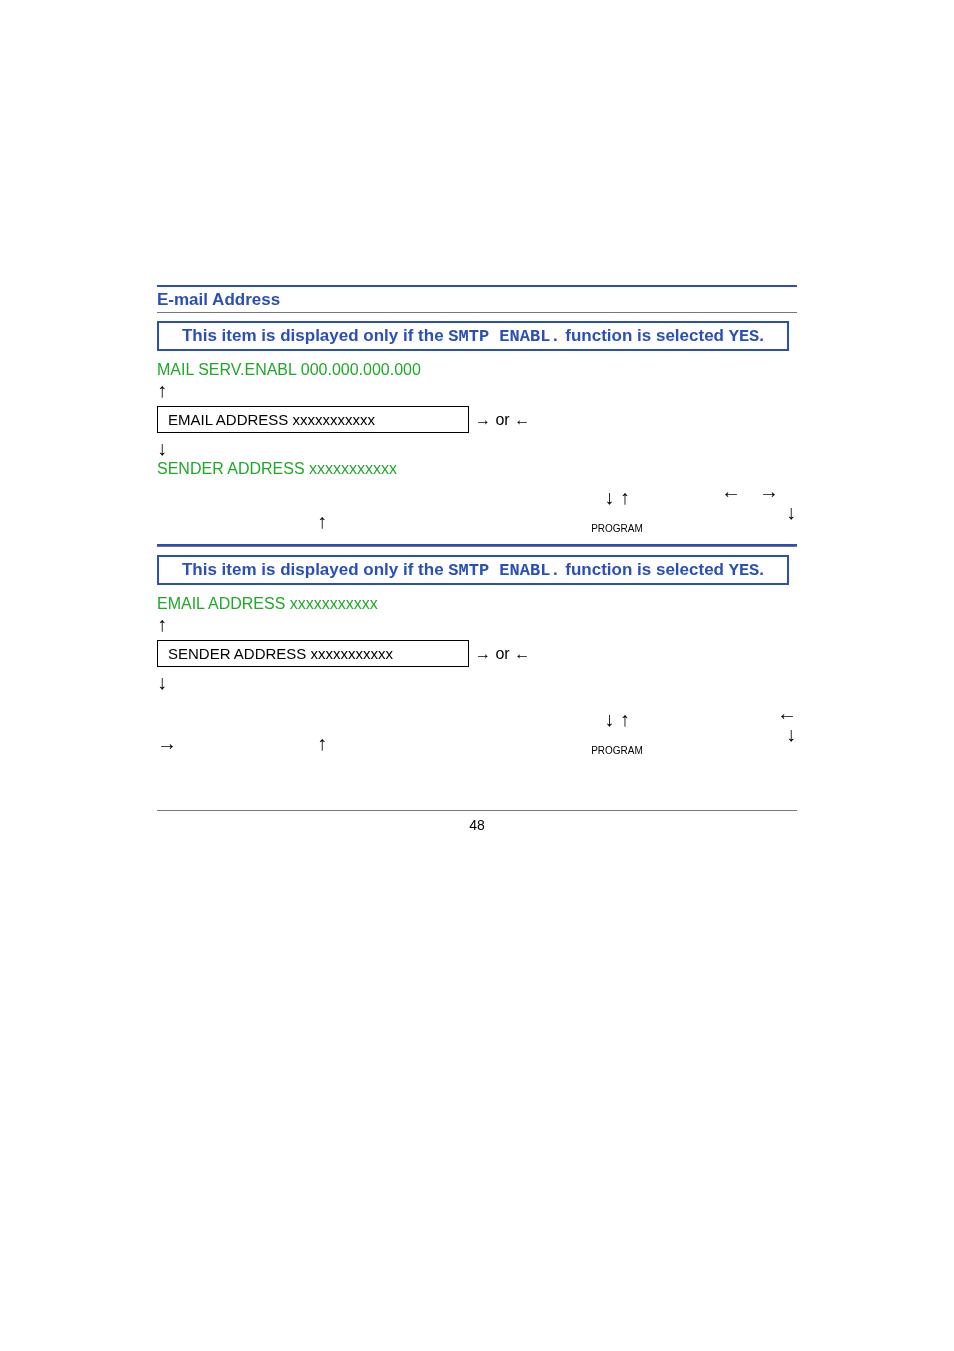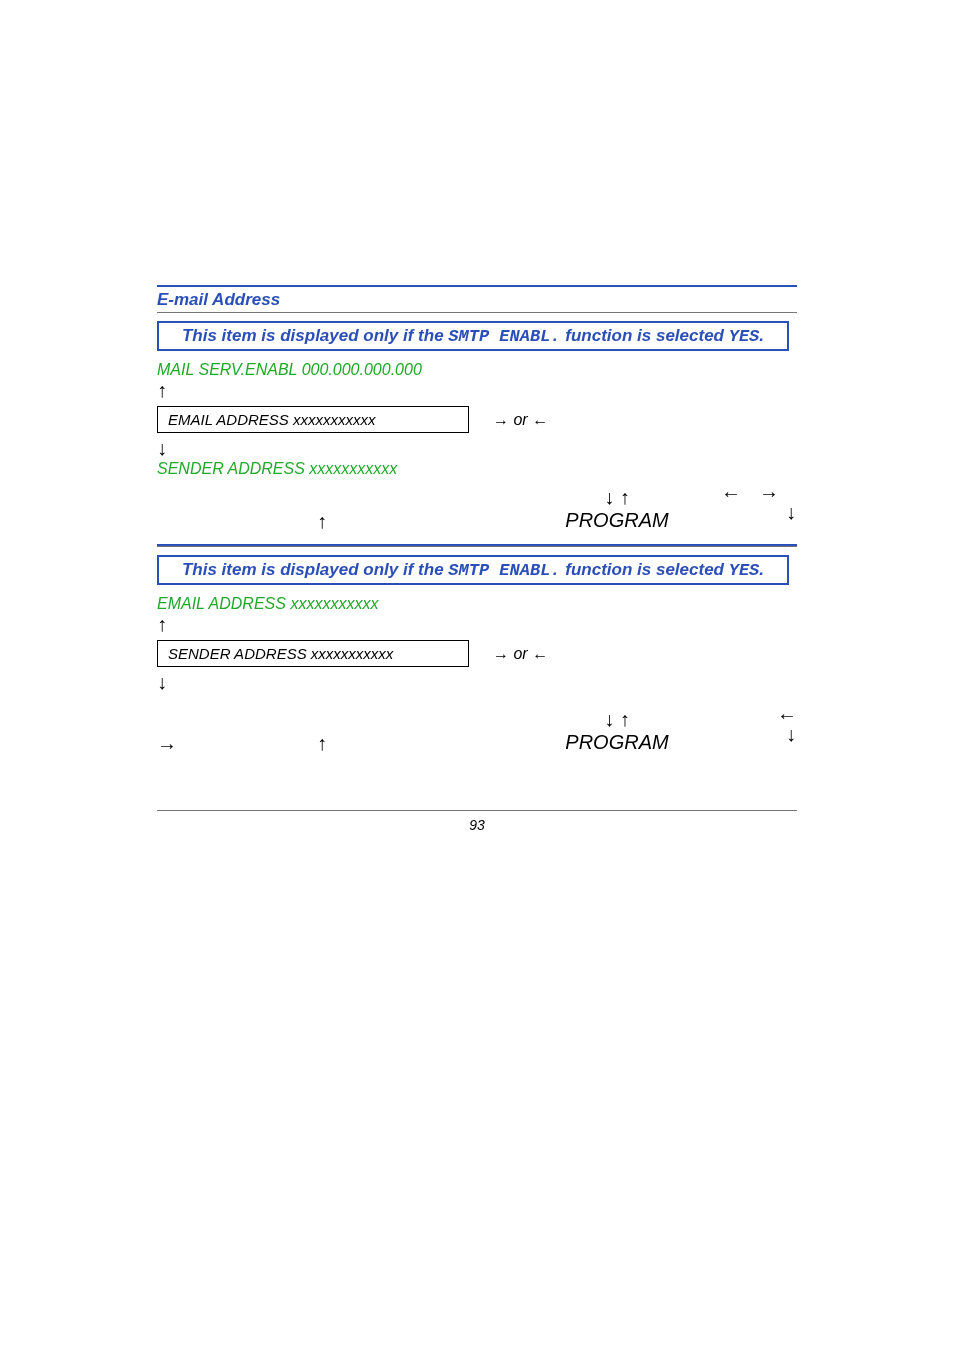--- a/index.html
+++ b/index.html
@@ -7,21 +7,20 @@
     padding: 0;
     background: #fff;
     font-family: Arial, Helvetica, sans-serif;
     color: #000;
   }
   .page {
     width: 760px;
     margin: 0 auto;
     box-sizing: border-box;
     padding: 0 60px 40px 60px;
-    font-style: italic;
   }
   .topgap { height: 285px; }
   .hr-blue {
     height: 2px;
     background: #2b4fb8;
     margin: 0;
   }
   .section-title {
     color: #2b4fb8;
     font-weight: bold;
@@ -63,21 +62,21 @@
     align-items: center;
     margin: 4px 0;
   }
   .fieldbox {
     border: 1.5px solid #000;
     padding: 4px 10px;
     font-size: 15px;
     min-width: 290px;
   }
   .orarrow {
-    margin-left: 24px;
+    margin-left: 6px;
     font-size: 16px;
   }
   .navrow {
     position: relative;
     height: 58px;
     margin-top: 8px;
   }
   .nav-left-up {
     position: absolute;
     left: 160px;
@@ -88,22 +87,22 @@
     position: absolute;
     left: 380px;
     top: 0;
     width: 160px;
     text-align: center;
   }
   .nav-center .ud {
     font-size: 20px;
   }
   .nav-center .prog {
-    font-size: 20px;
-    margin-top: 0;
+    font-size: 10px;
+    margin-top: 14px;
   }
   .nav-right {
     position: absolute;
     right: 0;
     top: -6px;
     text-align: right;
   }
   .nav-right .lr {
     font-size: 20px;
     letter-spacing: 18px;
@@ -198,15 +197,15 @@
       <div class="prog">PROGRAM</div>
     </div>
     <div class="nav-right">
       <span class="left-only">←</span>
       <span class="down">↓</span>
     </div>
   </div>
 
   <div class="pagenum-wrap">
     <div class="hr-thin"></div>
-    <div class="pagenum">93</div>
+    <div class="pagenum">48</div>
   </div>
 </div>
 
 </body></html>

